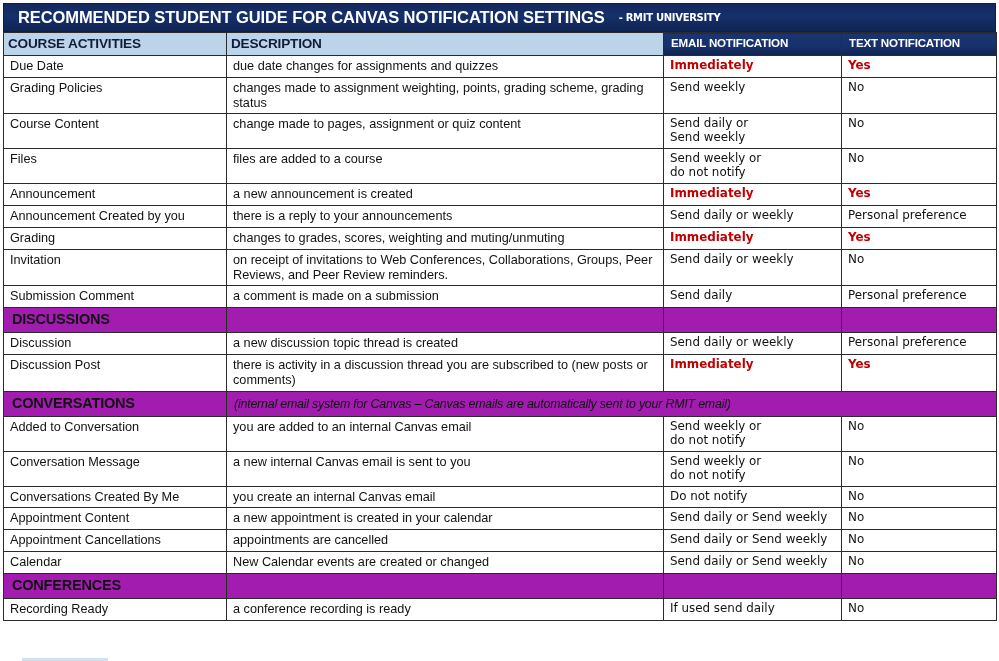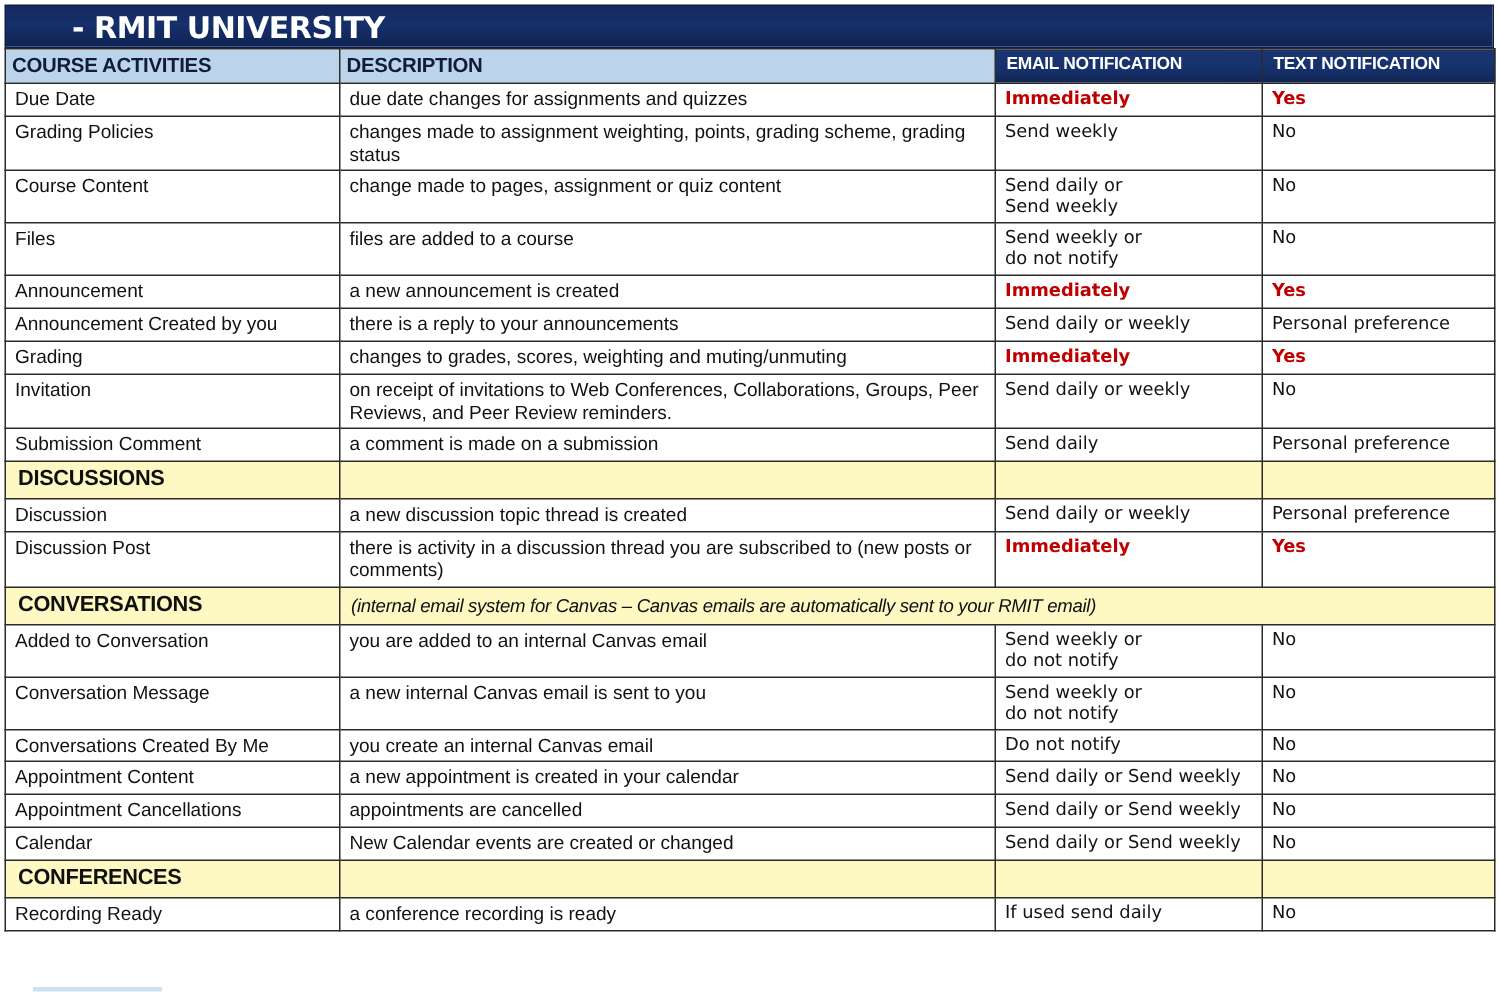--- a/index.html
+++ b/index.html
@@ -39,23 +39,23 @@
   }
   .title-main {
     color: #ffffff;
     font-size: 16.5px;
     font-weight: bold;
     letter-spacing: -0.1px;
     font-family: "Liberation Sans", sans-serif;
   }
   .title-sub {
     color: #ffffff;
-    font-size: 20px;
-    font-weight: bold;
-    margin-left: 30px;
+    font-size: 10px;
+    font-weight: bold;
+    margin-left: 14px;
     font-family: "DejaVu Sans", sans-serif;
     letter-spacing: -0.3px;
   }
 
   
   table.guide {
     border-collapse: collapse;
     table-layout: fixed;
     width: 993px;
     margin: 0 3px;
@@ -95,21 +95,21 @@
     background: #16306b;
     background: linear-gradient(to bottom, #1b3570 0%, #16306b 60%, #10244f 100%);
     color: #ffffff;
     font-size: 11.6px;
     letter-spacing: -0.2px;
     padding-left: 7px;
   }
 
   
   tr.section td {
-    background: #fef9c3;
+    background: #a21caf;
     font-weight: bold;
     font-size: 14.5px;
     color: #101010;
     letter-spacing: -0.2px;
     height: 25px;
     padding-left: 8px;
     padding-top: 3px;
   }
   tr.section td.note {
     font-weight: normal;
@@ -146,20 +146,21 @@
     height: 6px;
     background: #cfe0f0;
   }
 </style>
 </head>
 <body>
 
 <div class="page">
 
   <div class="title-bar">
+    <span class="title-main">RECOMMENDED STUDENT GUIDE FOR CANVAS NOTIFICATION SETTINGS</span>
     <span class="title-sub">-  RMIT UNIVERSITY</span>
   </div>
 
   <table class="guide">
     <colgroup>
       <col class="c-activity">
       <col class="c-desc">
       <col class="c-email">
       <col class="c-text">
     </colgroup>

